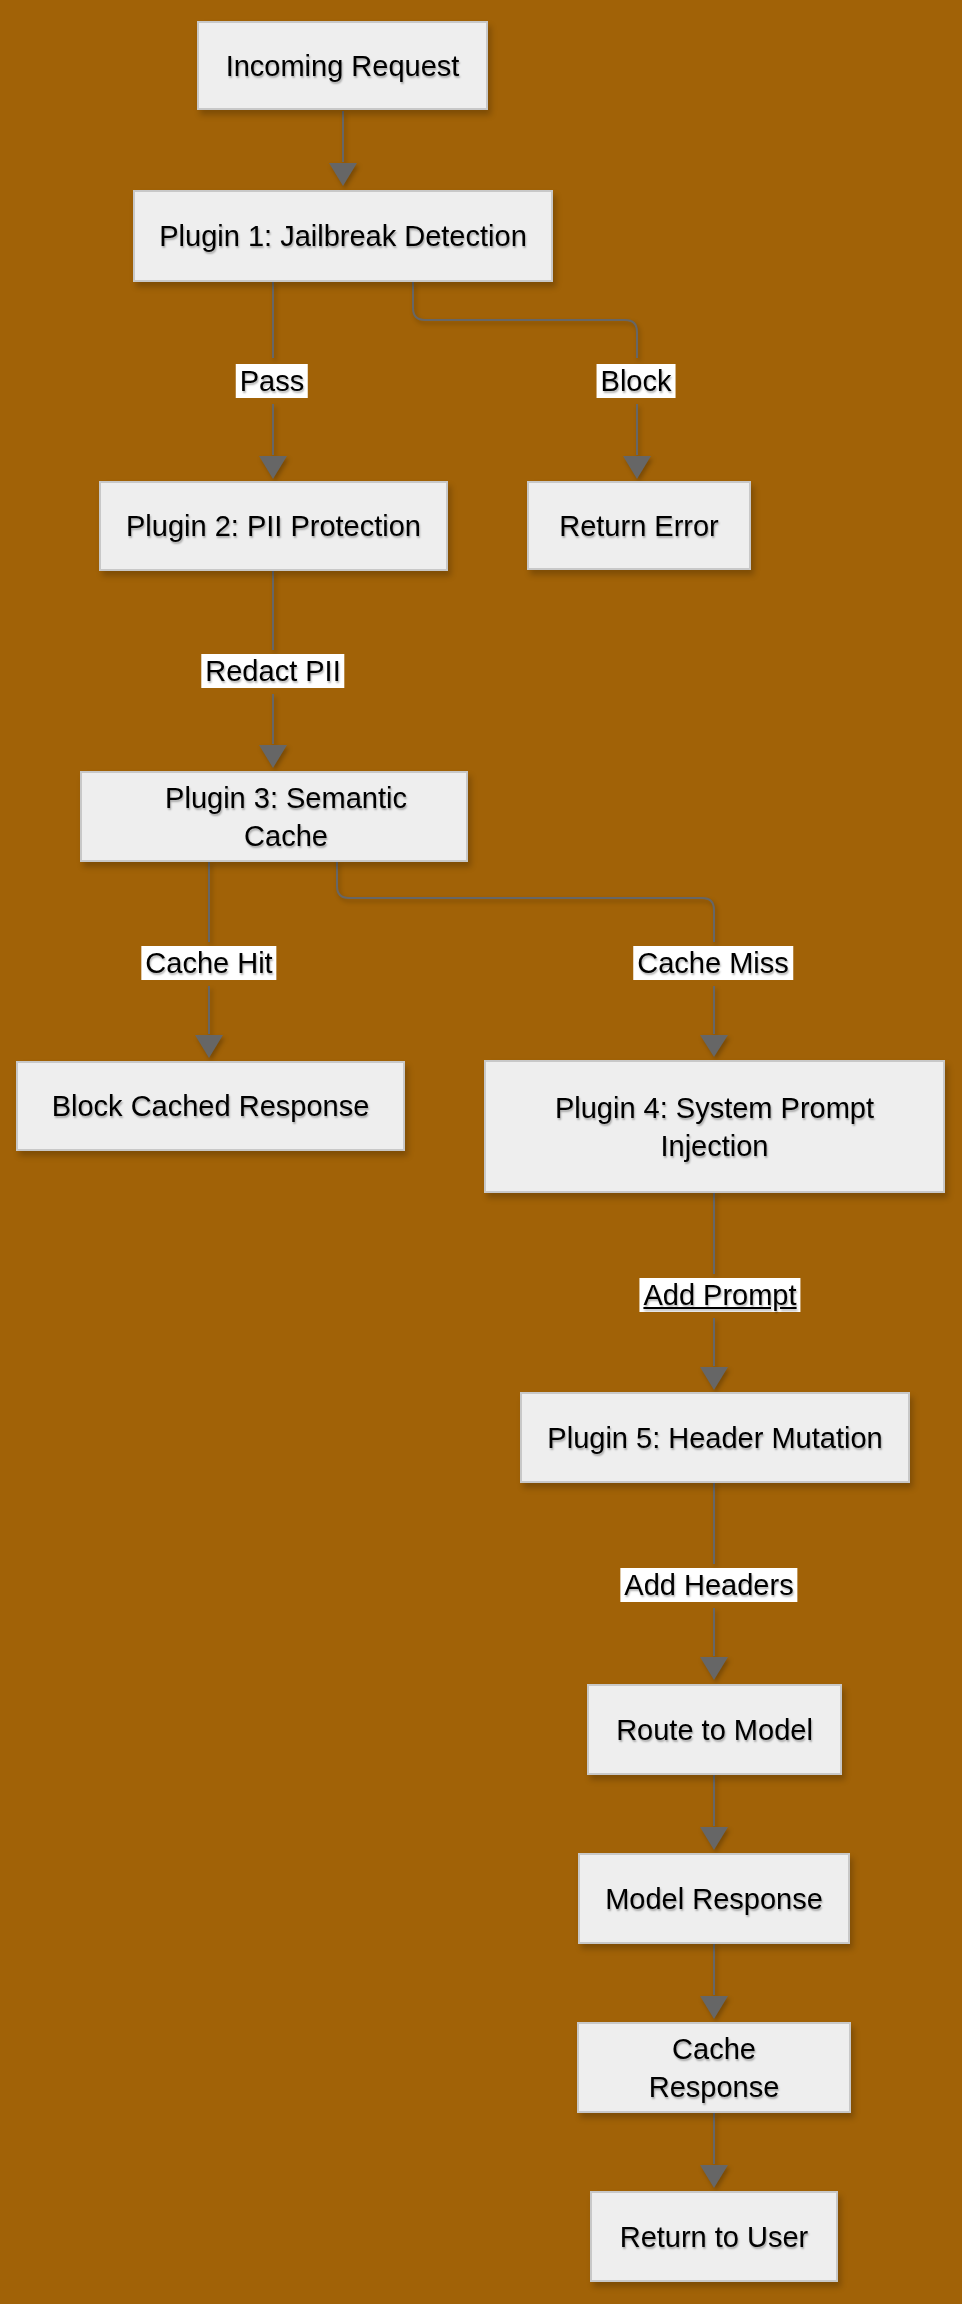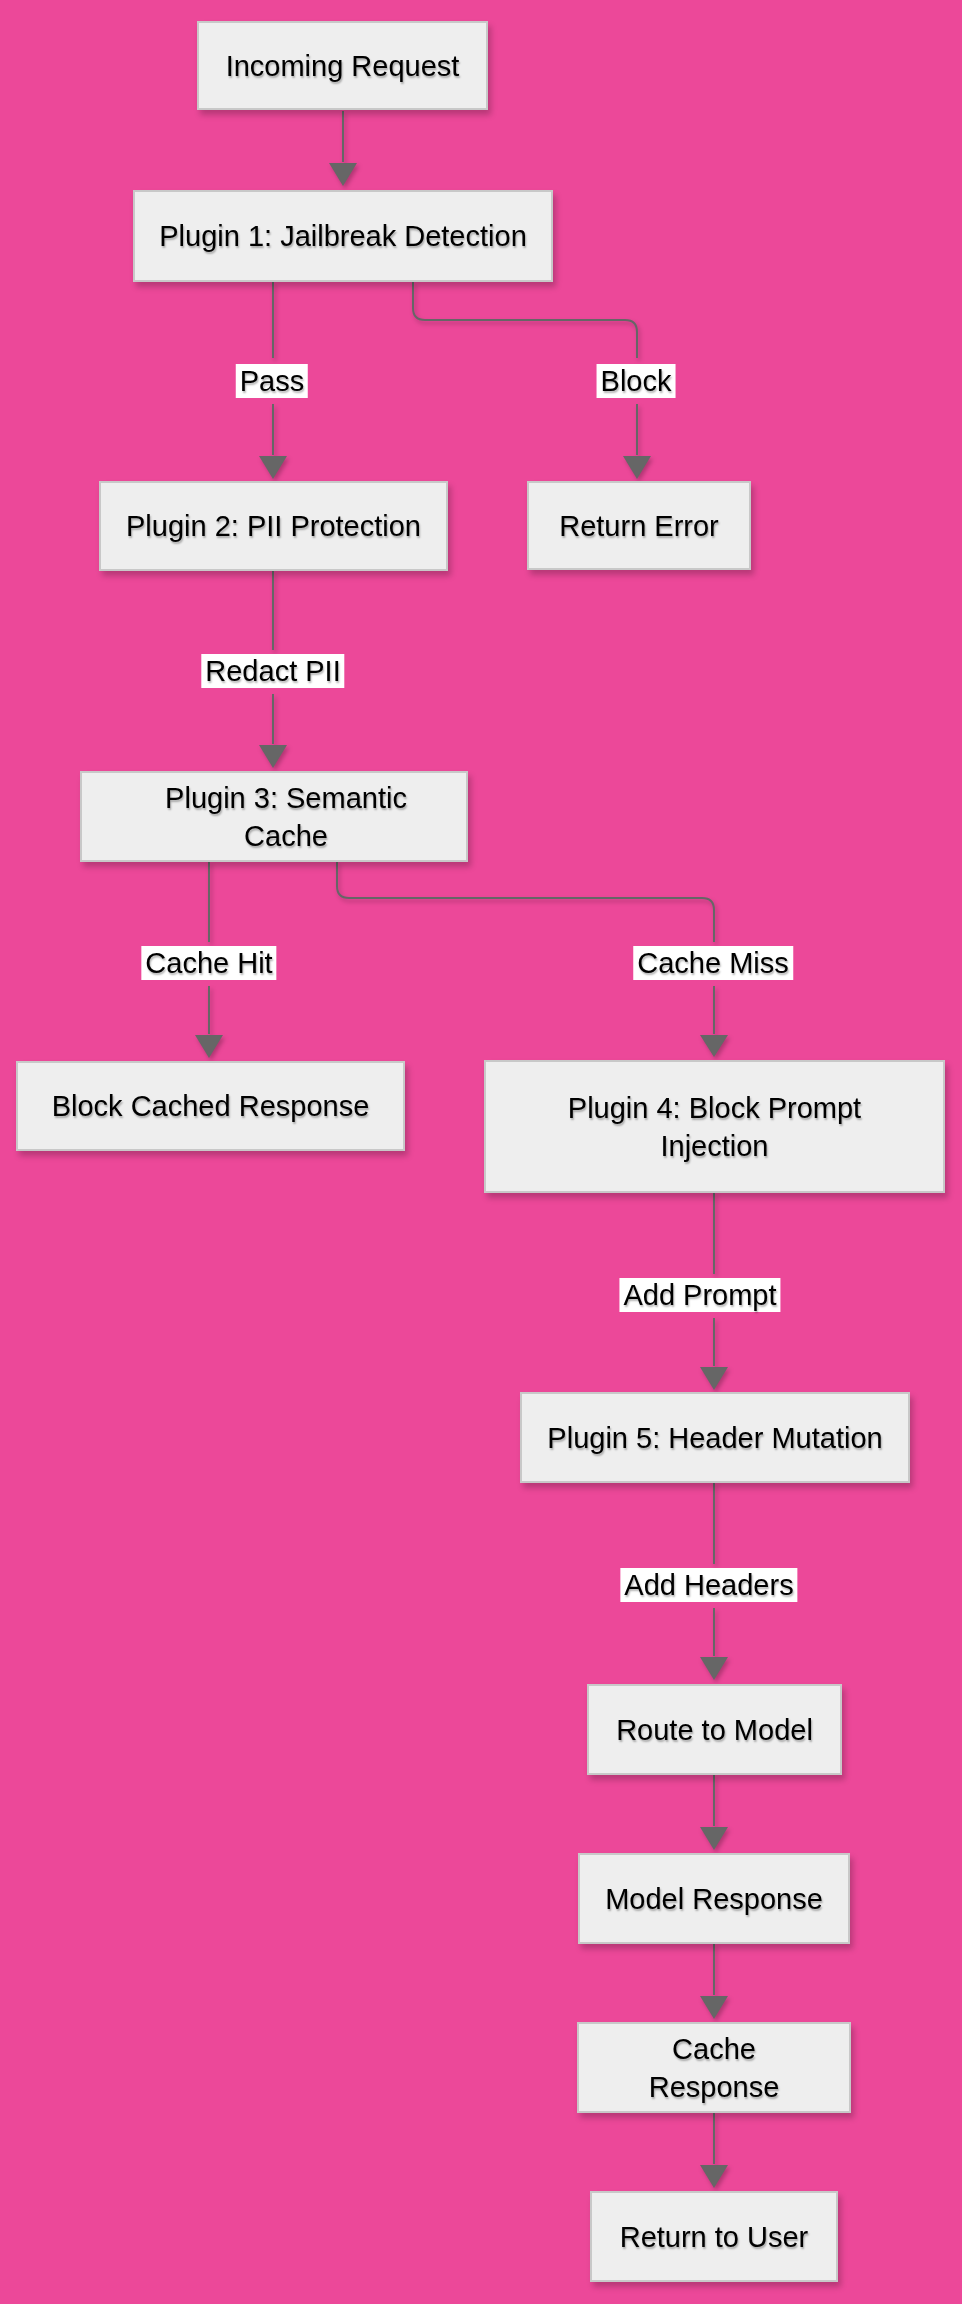--- a/index.html
+++ b/index.html
@@ -1,20 +1,20 @@
 <!DOCTYPE html>
 <html><head>
 <meta charset="utf-8">
 <style>
   html, body { margin: 0; padding: 0; background: #ffffff; }
   #canvas {
     position: relative;
     width: 962px;
     height: 2304px;
-    background: #ec4899;
+    background: #a16207;
     font-family: "Liberation Sans", sans-serif;
     overflow: hidden;
   }
   #edges-svg {
     position: absolute;
     left: 0; top: 0;
     width: 962px; height: 2304px;
     filter: drop-shadow(2px 3px 2px rgba(0,0,0,0.25));
   }
   #edges-svg path {
@@ -65,21 +65,21 @@
   .n-route     { left: 587px; top: 1684px; width: 255px; height: 91px;  }
   .n-modelresp { left: 578px; top: 1853px; width: 272px; height: 91px;  }
   .n-cacheresp { left: 577px; top: 2022px; width: 274px; height: 91px;  }
   .n-ruser     { left: 590px; top: 2191px; width: 248px; height: 91px;  }
   
   .l-pass       { left: 272px; top: 381px;  }
   .l-block      { left: 636px; top: 381px;  }
   .l-redact     { left: 273px; top: 671px;  }
   .l-cachehit   { left: 209px; top: 963px;  }
   .l-cachemiss  { left: 713px; top: 963px;  }
-  .l-addprompt  { left: 700px; top: 1295px; }
+  .l-addprompt  { left: 720px; top: 1295px; text-decoration: underline; }
   .l-addheaders { left: 709px; top: 1585px; }
 </style>
 </head>
 <body>
 
 <div id="canvas">
 
   <svg id="edges-svg" viewBox="0 0 962 2304" xmlns="http://www.w3.org/2000/svg">
 
     <path d="M343 111 V 162"></path>
@@ -121,21 +121,21 @@
   <div class="node n-plugin1">Plugin 1: Jailbreak Detection</div>
 
   <div class="node n-plugin2">Plugin 2: PII Protection</div>
 
   <div class="node n-rerror">Return Error</div>
 
   <div class="node n-plugin3">Plugin 3: Semantic Cache</div>
 
   <div class="node n-rcached">Block Cached Response</div>
 
-  <div class="node n-plugin4">Plugin 4: Block Prompt Injection</div>
+  <div class="node n-plugin4">Plugin 4: System Prompt Injection</div>
 
   <div class="node n-plugin5">Plugin 5: Header Mutation</div>
 
   <div class="node n-route">Route to Model</div>
 
   <div class="node n-modelresp">Model Response</div>
 
   <div class="node n-ruser">Return to User</div>
 
   <div class="node n-cacheresp">Cache Response</div>

